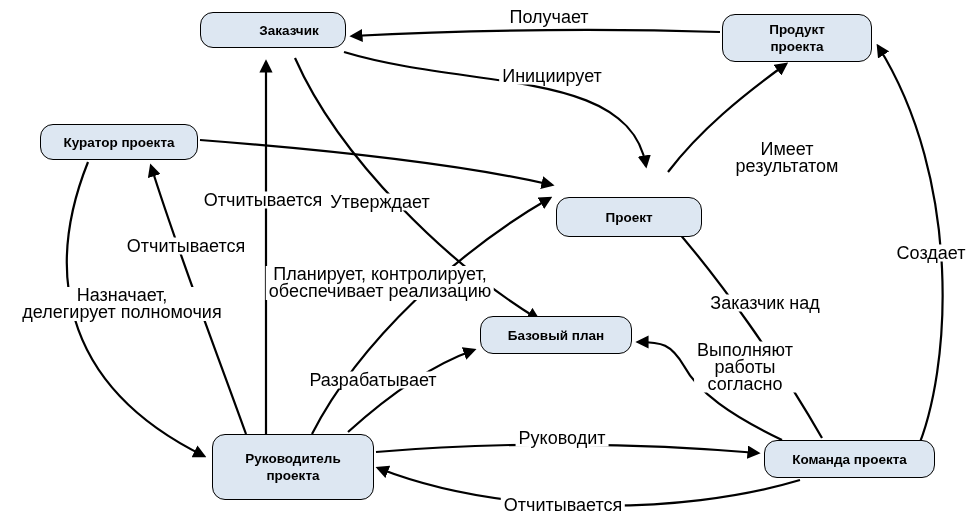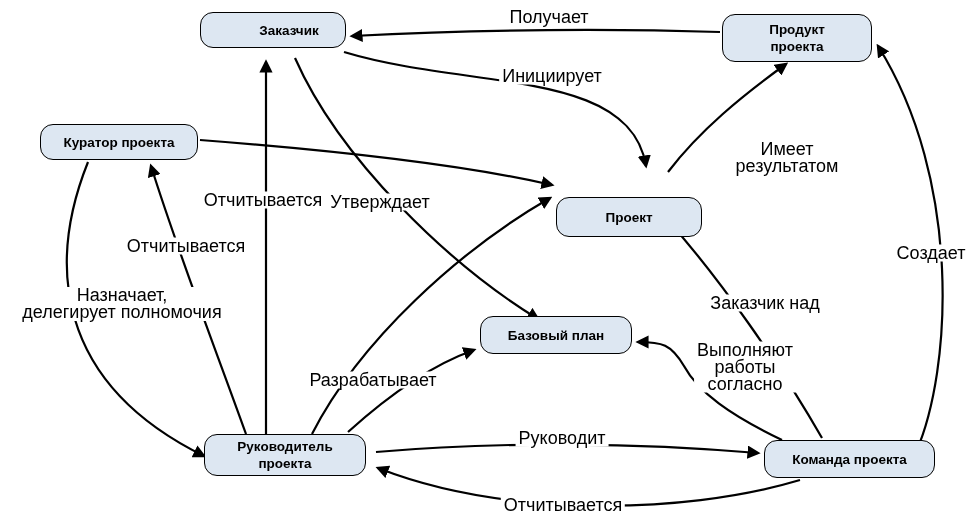--- a/index.html
+++ b/index.html
@@ -67,34 +67,36 @@
     <path class="edge" d="M 800 480 C 680 516 500 516 378 468" marker-end="url(#arrowhead)"></path>
     <path class="edge" d="M 916 452 C 952 370 962 180 878 46" marker-end="url(#arrowhead)"></path>
   </svg>
 
   <div class="node" style="left:200px;top:12px;width:146px;height:36px;padding-left:32px;">Заказчик</div>
   <div class="node" style="left:722px;top:14px;width:150px;height:48px;">Продукт
 проекта</div>
   <div class="node" style="left:40px;top:124px;width:158px;height:36px;">Куратор проекта</div>
   <div class="node" style="left:556px;top:172px;width:146px;height:40px;margin-top:25px;">Проект</div>
   <div class="node" style="left:480px;top:316px;width:152px;height:38px;">Базовый план</div>
-  <div class="node" style="left:204px;top:434px;width:162px;height:42px;">Руководитель
+  <div class="node" style="left:212px;top:434px;width:162px;height:66px;">Руководитель
 проекта</div>
   <div class="node" style="left:764px;top:440px;width:171px;height:38px;">Команда проекта</div>
 
   <div class="edge-label" style="left:549px;top:17px;">Получает</div>
   <div class="edge-label" style="left:552px;top:76px;">Инициирует</div>
   <div class="edge-label" style="left:787px;top:158px;">Имеет
 результатом</div>
   <div class="edge-label" style="left:263px;top:200px;">Отчитывается</div>
   <div class="edge-label" style="left:380px;top:202px;">Утверждает</div>
   <div class="edge-label" style="left:186px;top:246px;">Отчитывается</div>
   <div class="edge-label" style="left:931px;top:253px;">Создает</div>
   <div class="edge-label" style="left:122px;top:304px;">Назначает,
 делегирует полномочия</div>
+  <div class="edge-label" style="left:380px;top:283px;">Планирует, контролирует,
+обеспечивает реализацию</div>
   <div class="edge-label" style="left:765px;top:303px;">Заказчик над</div>
   <div class="edge-label" style="left:745px;top:367px;">Выполняют
 работы
 согласно</div>
   <div class="edge-label" style="left:373px;top:380px;">Разрабатывает</div>
   <div class="edge-label" style="left:562px;top:438px;">Руководит</div>
   <div class="edge-label" style="left:563px;top:505px;">Отчитывается</div>
 
 </div>
 

